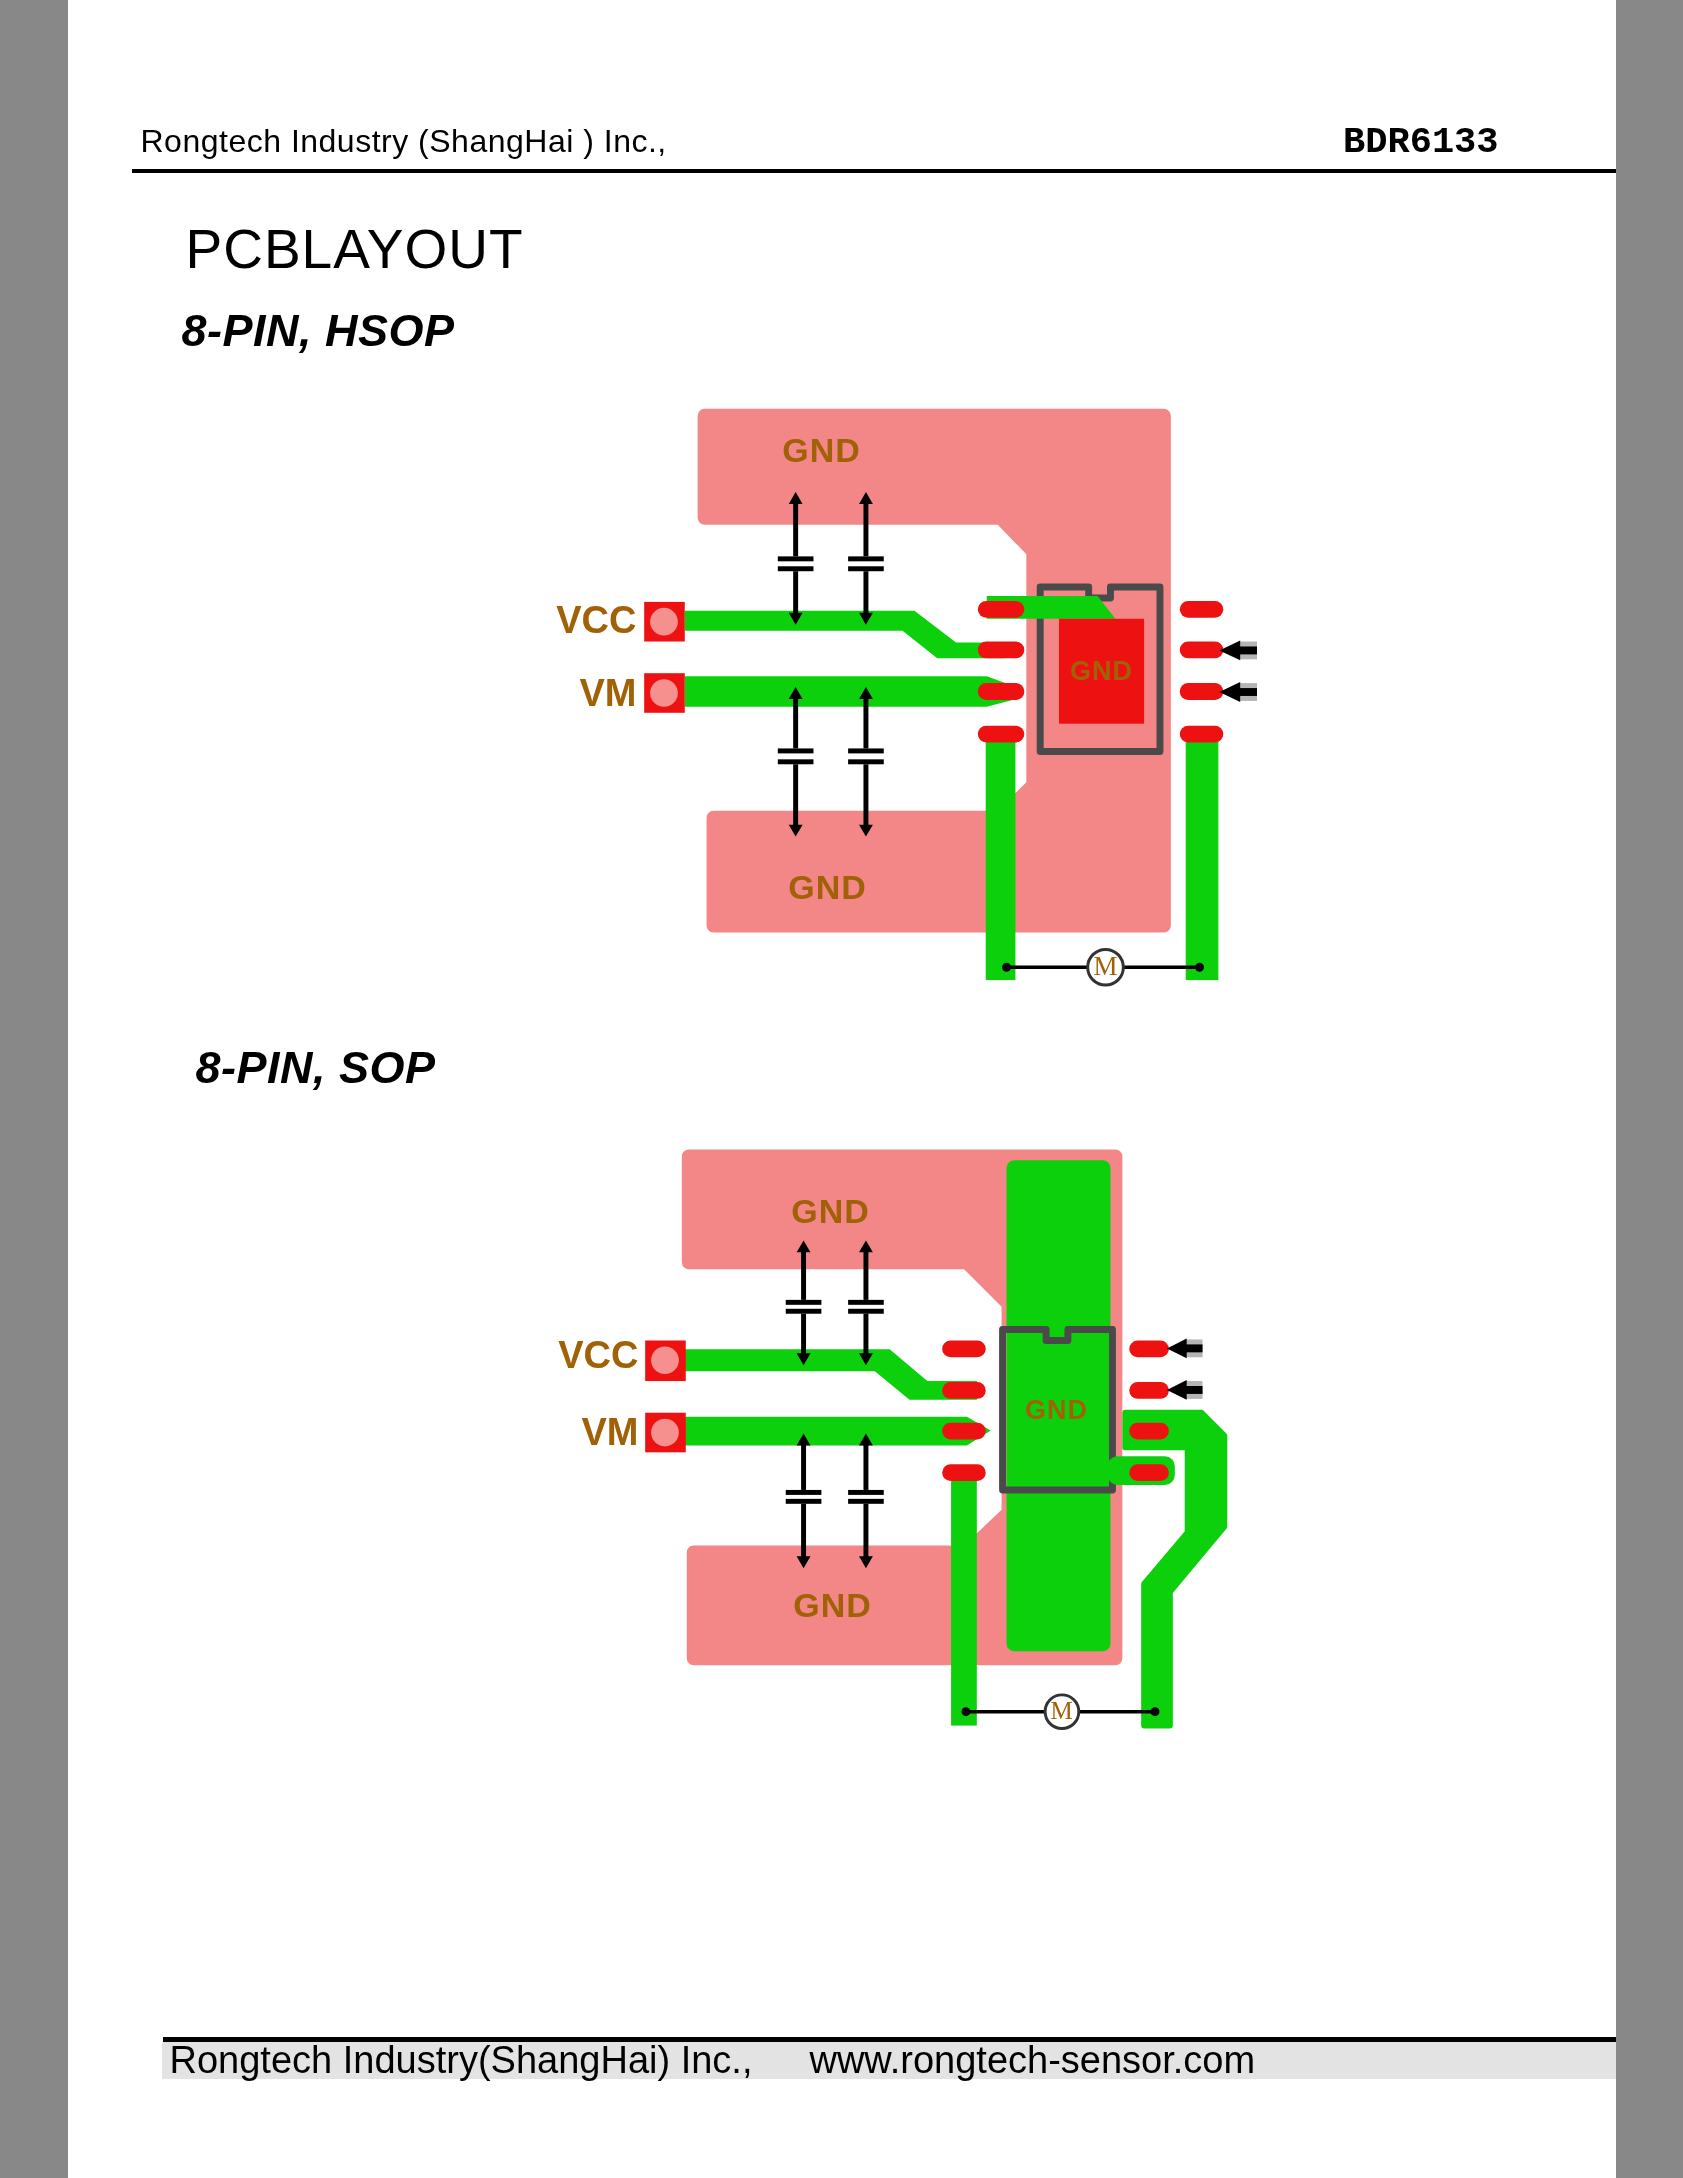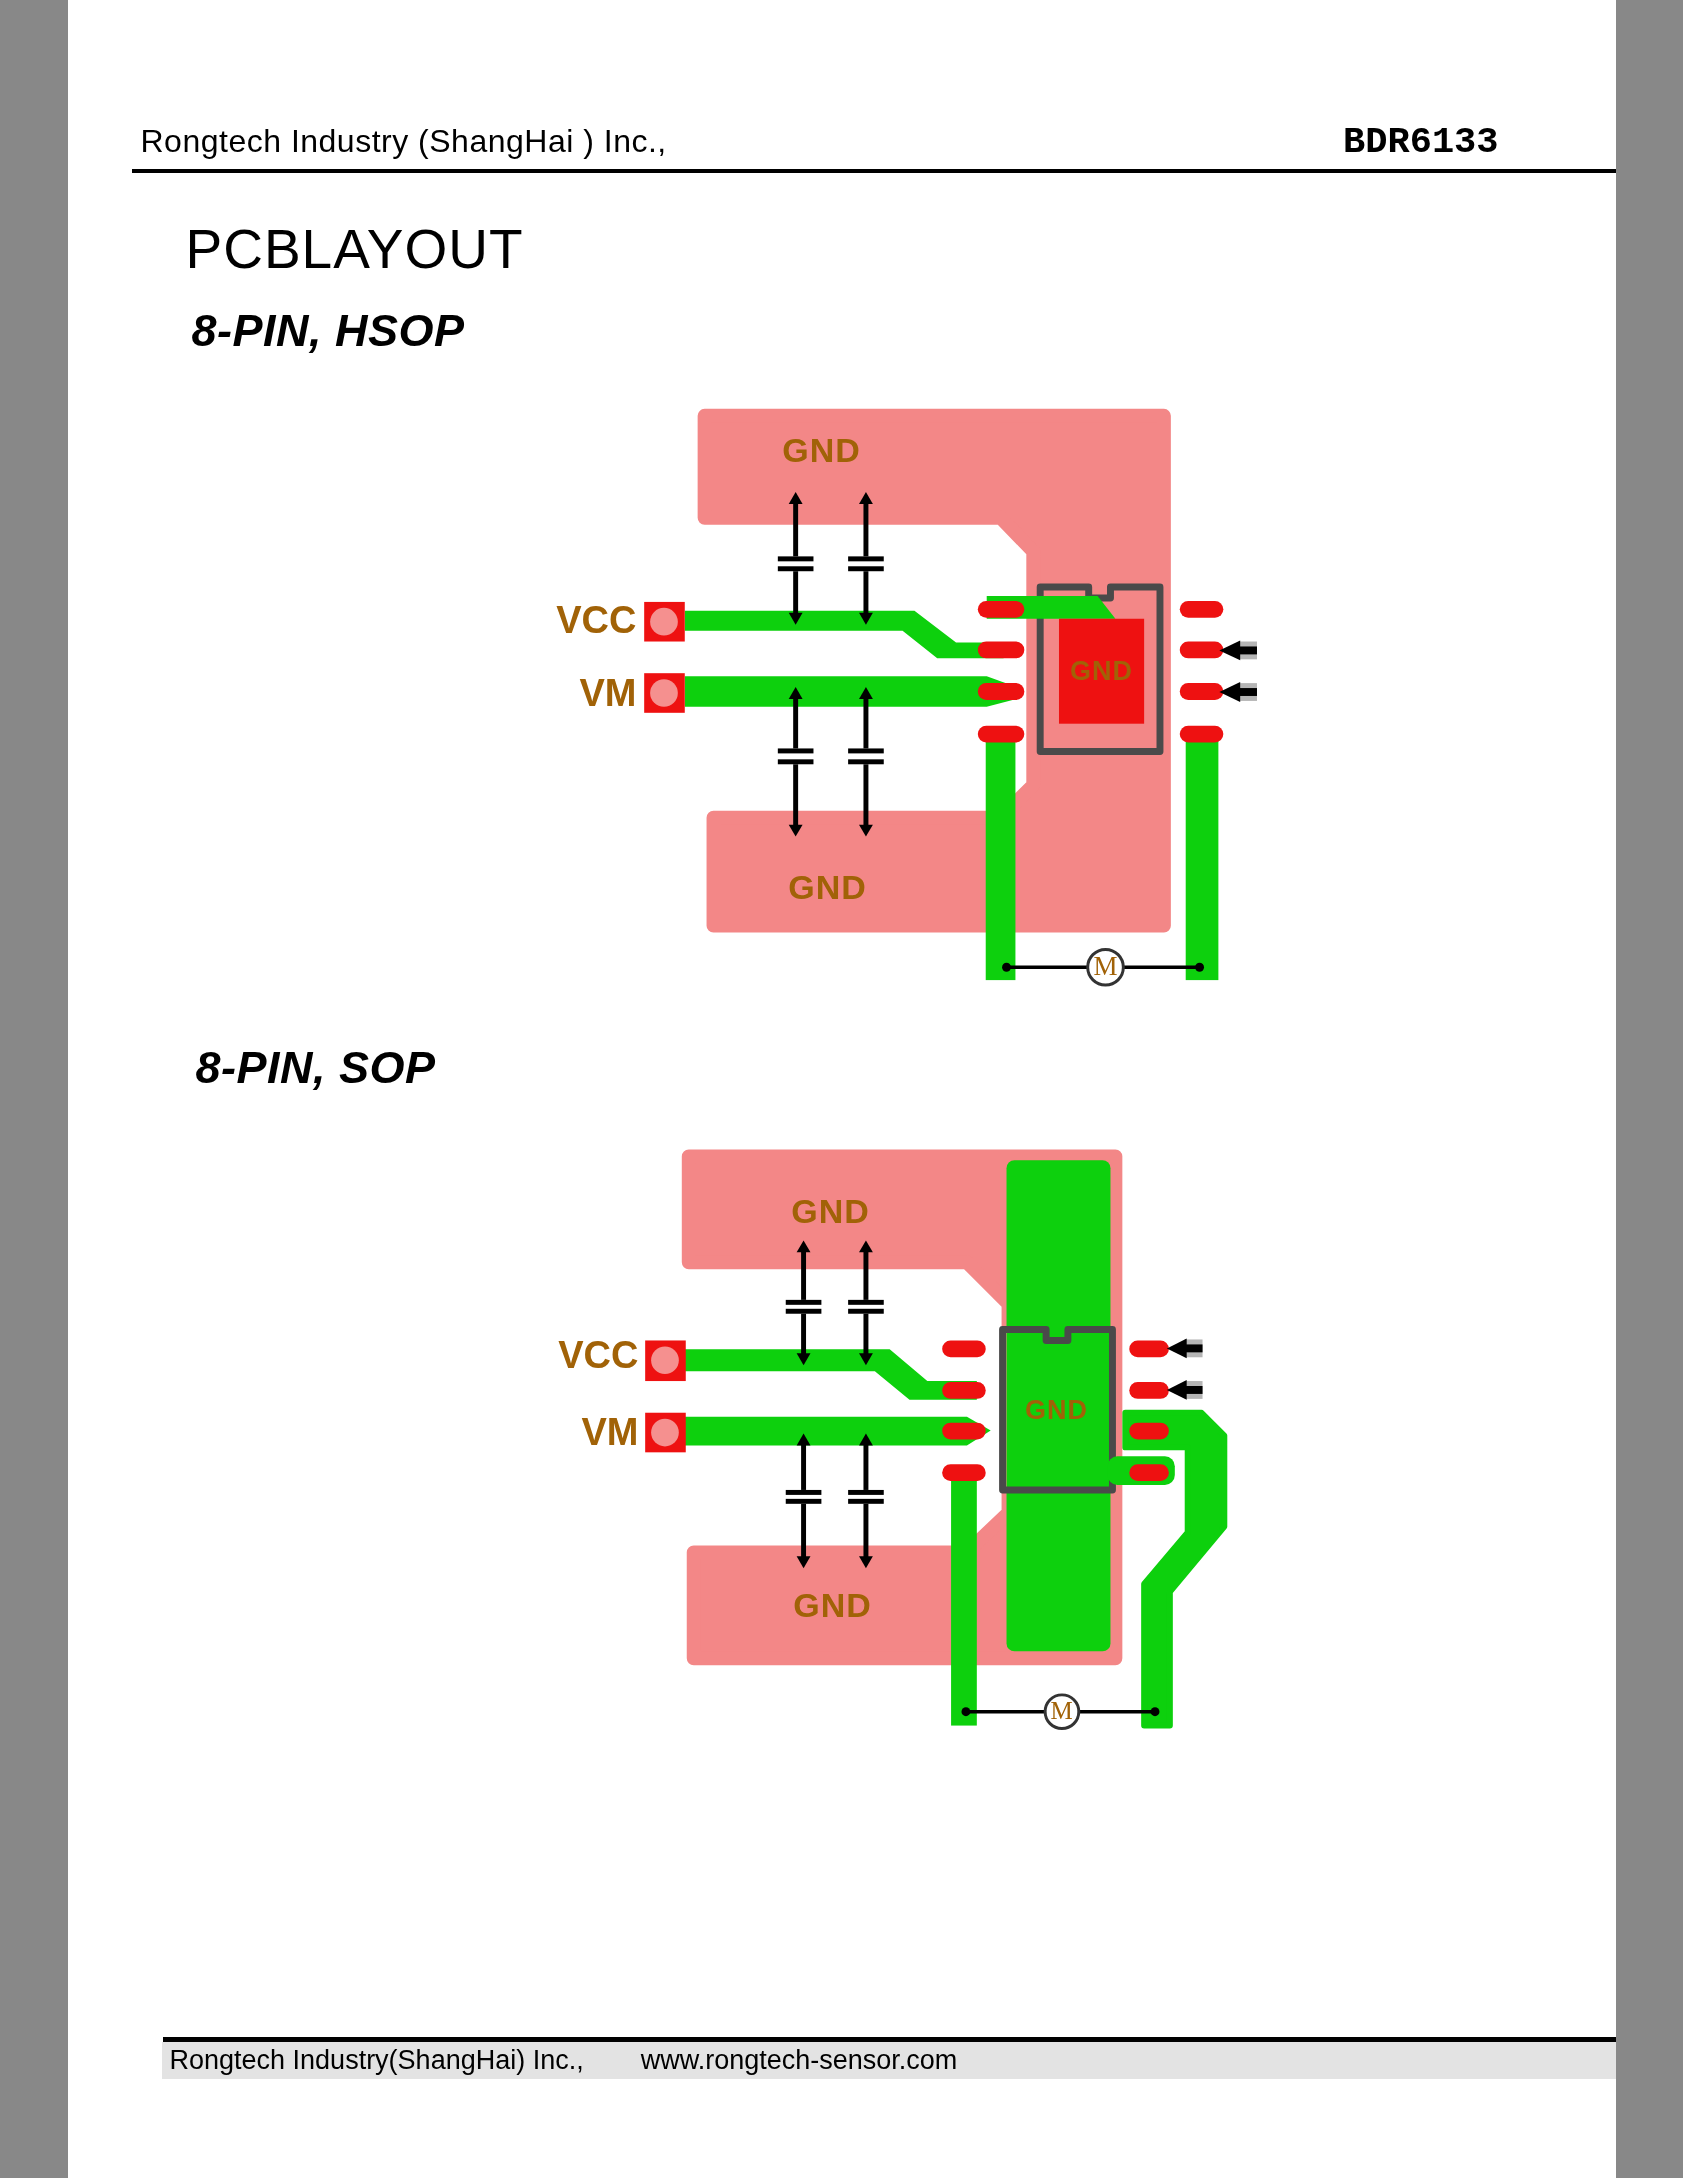--- a/index.html
+++ b/index.html
@@ -17,21 +17,21 @@
     margin:0 auto;
   }
   .abs{position:absolute;}
   
   .header-company{left:73px;top:123px;font-size:32px;letter-spacing:0.5px;}
   .header-part{right:117px;top:121px;font-size:37px;font-weight:bold;font-family:Liberation Mono, monospace;}
   .header-rule{left:64px;top:169px;width:1518px;height:4px;background:#000;}
   
   .page-title{left:118px;top:217px;font-size:55px;font-weight:normal;letter-spacing:1px;}
   .section-heading{font-size:45px;font-weight:bold;font-style:italic;letter-spacing:0.5px;}
-  .heading-hsop{left:124px;top:305px;}
+  .heading-hsop{left:114px;top:305px;}
   .heading-sop{left:128px;top:1042px;}
   
   .board-svg{left:0;top:0;width:1683px;height:2178px;}
   .pink{fill:var(--copper-pink);stroke:var(--copper-pink);stroke-width:14;stroke-linejoin:round;}
   .green{fill:var(--trace-green);}
   .green-st{fill:var(--trace-green);stroke:var(--trace-green);stroke-width:6;stroke-linejoin:round;}
   .red{fill:var(--pad-red);}
   .padpill{fill:var(--pad-red);}
   .padcircle{fill:#f5908f;}
   .chip{fill:none;stroke:var(--chip-outline);stroke-width:7;stroke-linejoin:round;}
@@ -45,21 +45,21 @@
   
   .dlabel{position:absolute;transform:translate(-50%,-50%);font-weight:bold;white-space:nowrap;color:#a16207;}
   .dlabel.right{transform:translate(-100%,-50%);}
   .gnd-plane-label{font-size:34px;letter-spacing:1px;}
   .chip-gnd-label{font-size:27px;letter-spacing:1px;}
   .net-label{font-size:38px;}
   .motor-label{font-family:"Liberation Serif","DejaVu Serif",serif;font-weight:normal;font-size:27px;}
   
   .footer-rule{left:95px;top:2037px;width:1487px;height:5px;background:#000;}
   .footer-band{left:94px;top:2042px;width:1488px;height:37px;background:var(--footer-band);
-    display:flex;align-items:center;gap:57px;padding-left:8px;box-sizing:border-box;font-size:27px;}
+    display:flex;align-items:center;gap:57px;padding-left:8px;box-sizing:border-box;font-size:38px;}
 </style>
 </head>
 <body>
 
 <div class="page">
 
   <div class="abs header-company">Rongtech Industry (ShangHai ) Inc.,</div>
   <div class="abs header-part">BDR6133</div>
   <div class="abs header-rule"></div>
 

